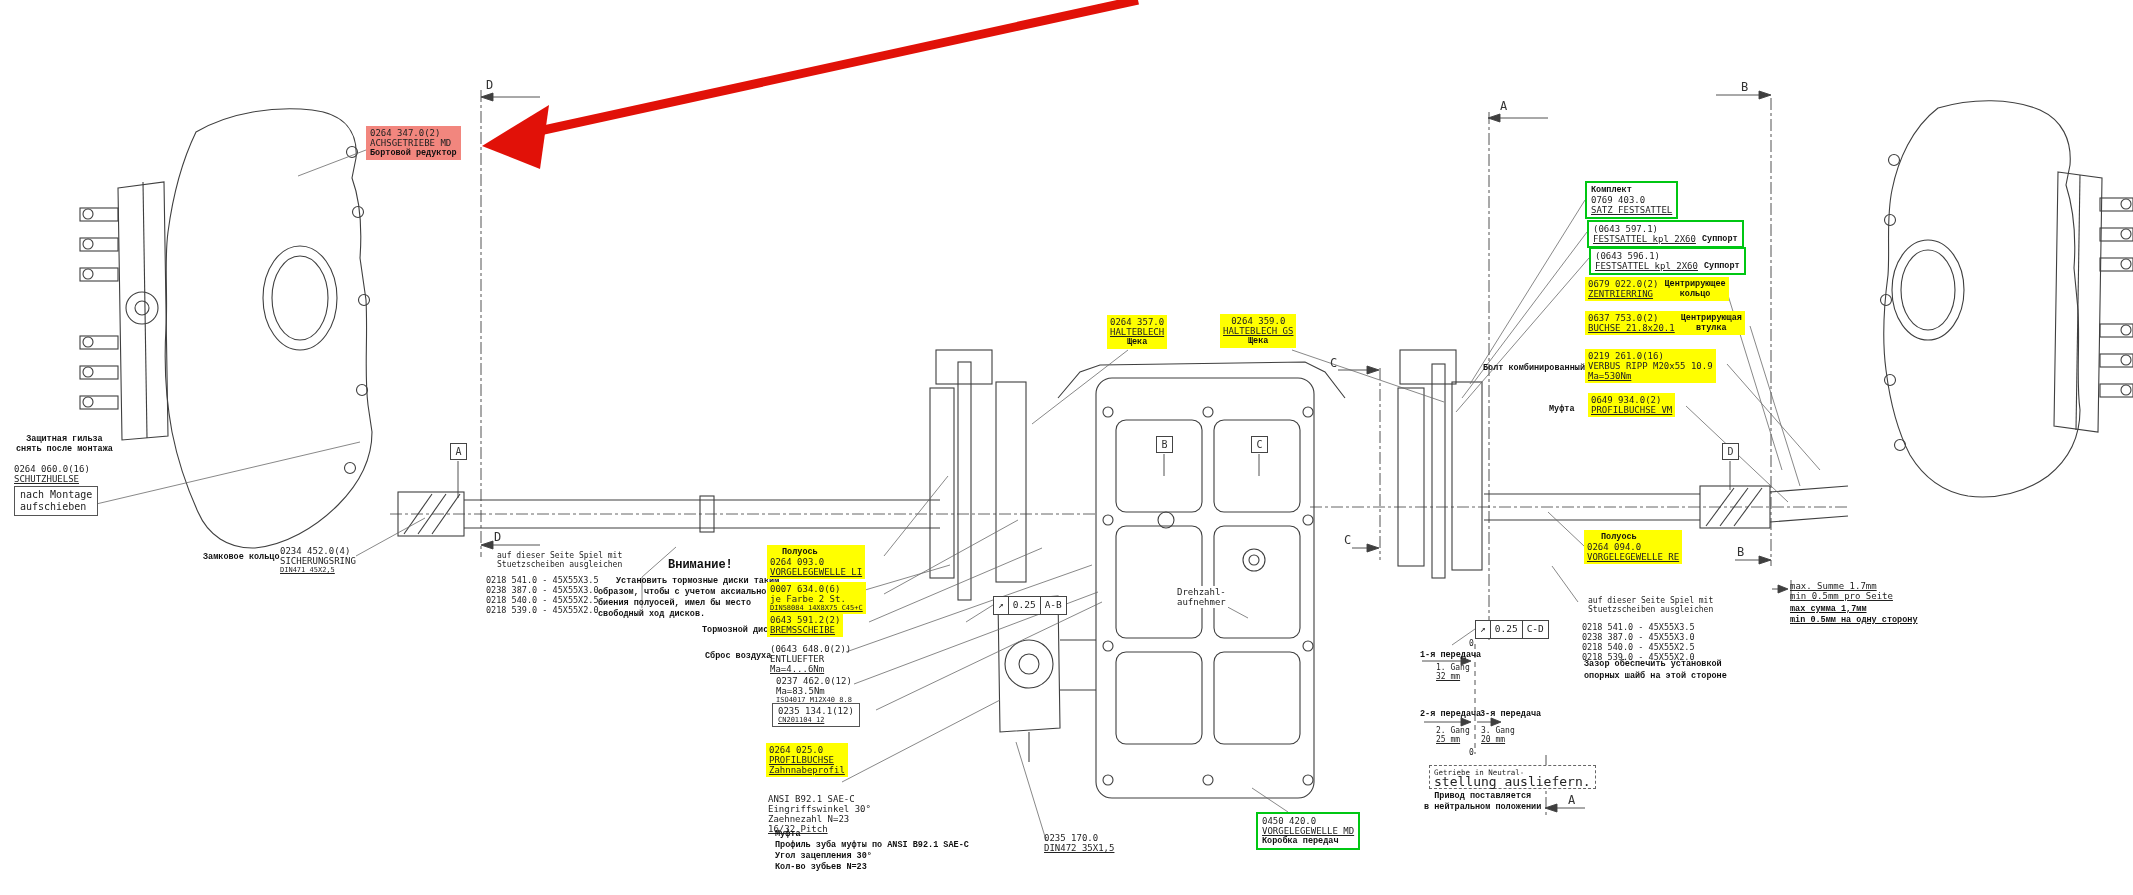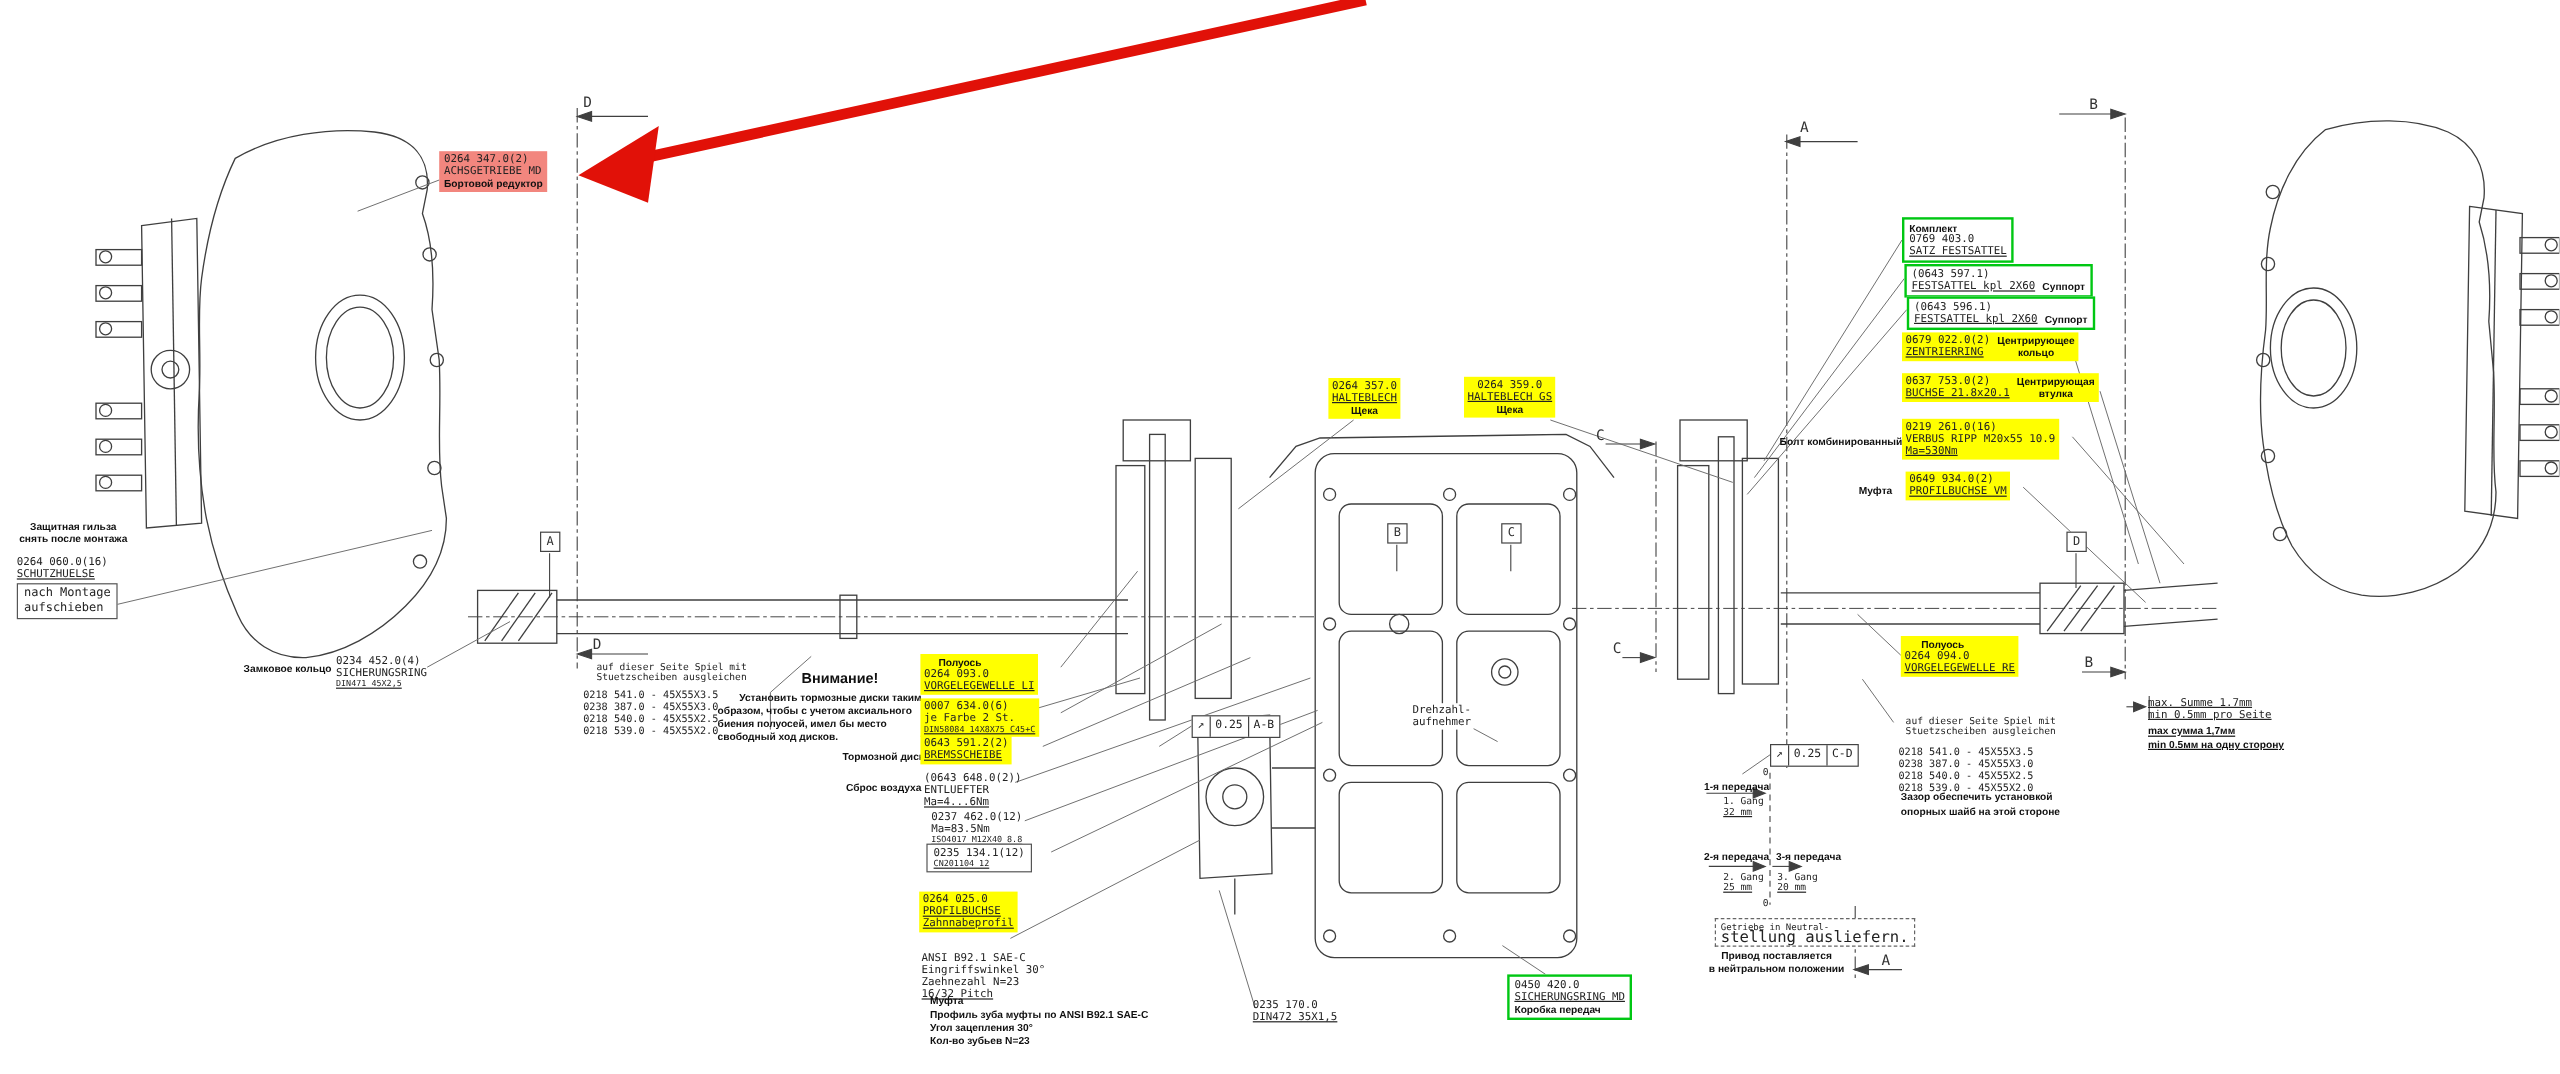--- a/index.html
+++ b/index.html
@@ -2,21 +2,21 @@
 <html><head>
 <meta charset="utf-8">
 <style>
   html,body{margin:0;padding:0;background:#fff}
   #canvas{position:relative;width:2133px;height:895px;background:#ffffff;overflow:hidden;
           font-family:"DejaVu Sans Mono",monospace;color:#232323}
   .art{position:absolute;left:0;top:0}
   .blk{position:absolute;white-space:nowrap}
   .mono{font-size:9px;line-height:10px}
   .sm{font-size:7px;line-height:8px}
-  .ru{font-family:Liberation Sans, sans-serif;font-weight:bold;font-size:8.5px;line-height:10px;color:#101010}
+  .ru{font-family:Liberation Mono, monospace;font-weight:bold;font-size:8.5px;line-height:10px;color:#101010}
   .ru-lg{font-size:12px;line-height:13px}
   .u{text-decoration:underline}
   .hl{background:#ffff00;padding:2px 3px}
   .grn{border:2px solid #00c713;padding:2px 4px;background:#fff}
   .red-box{background:#f2867e;padding:2px 4px}
   .boxed{border:1px solid #555;padding:2px 5px;background:#fff}
   .dashed{border:1px dashed #666;padding:2px 4px;background:#fff}
   .whitebg{background:#fff;padding:1px 2px}
   .sec{position:absolute;font-size:12px;font-family:"DejaVu Sans Mono",monospace;color:#333}
   .datum{position:absolute;width:15px;height:15px;border:1.3px solid #444;font-size:10px;line-height:15px;
@@ -311,21 +311,21 @@
     <div class="ru rul">Угол зацепления 30°</div>
     <div class="ru rul">Кол-во зубьев N=23</div>
   </div>
 
   <div class="blk" style="left:1044px;top:833px">
     <div class="mono">0235 170.0</div>
     <div class="mono u">DIN472 35X1,5</div>
   </div>
   <div class="blk grn" style="left:1256px;top:812px">
     <div class="mono">0450 420.0</div>
-    <div class="mono u">SICHERUNGSRING MD</div>
+    <div class="mono u">VORGELEGEWELLE MD</div>
     <div class="ru">Коробка передач</div>
   </div>
 
   <div class="blk hl ctr" style="left:1107px;top:315px">
     <div class="mono" style="text-align:left">0264 357.0</div>
     <div class="mono u" style="text-align:left">HALTEBLECH</div>
     <div class="ru">Щека</div>
   </div>
   <div class="blk hl ctr" style="left:1220px;top:314px">
     <div class="mono" style="text-align:center">0264 359.0</div>

